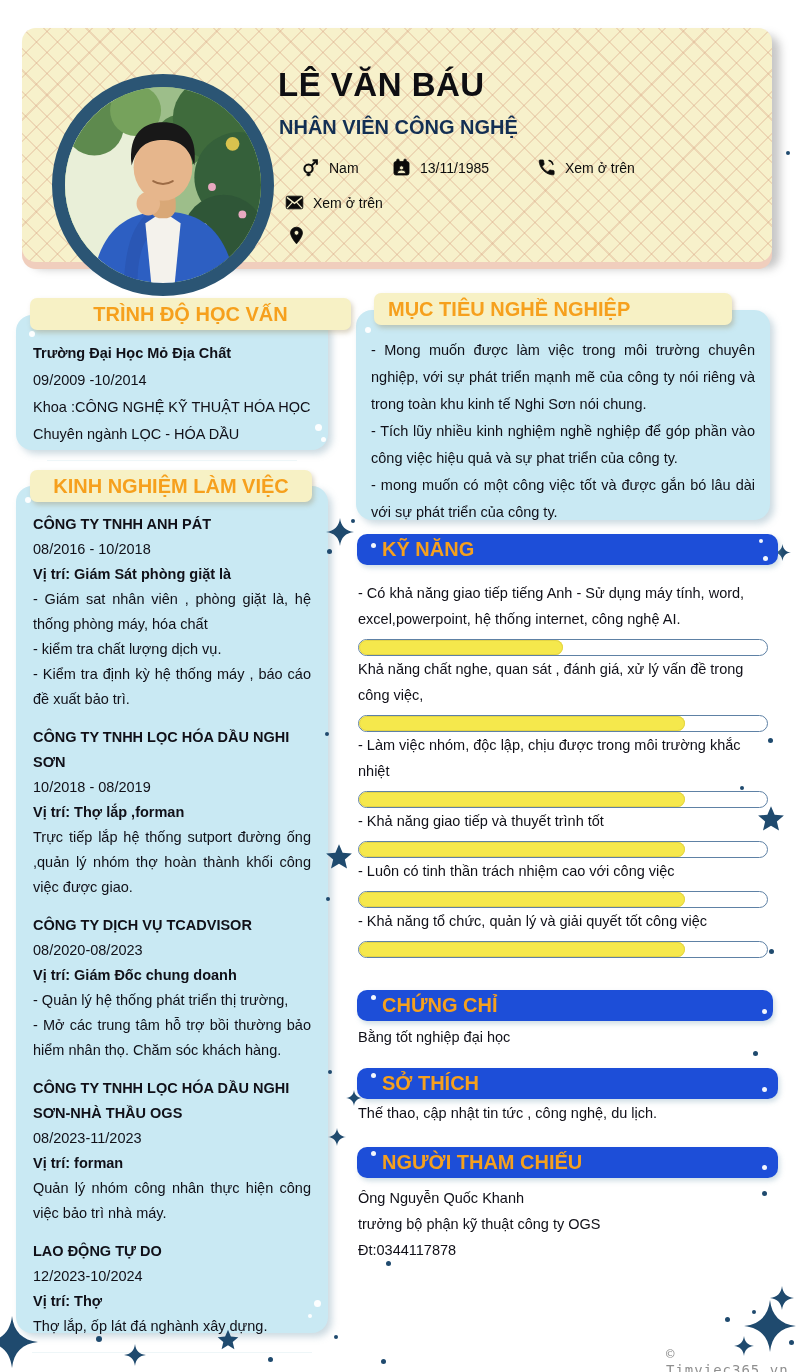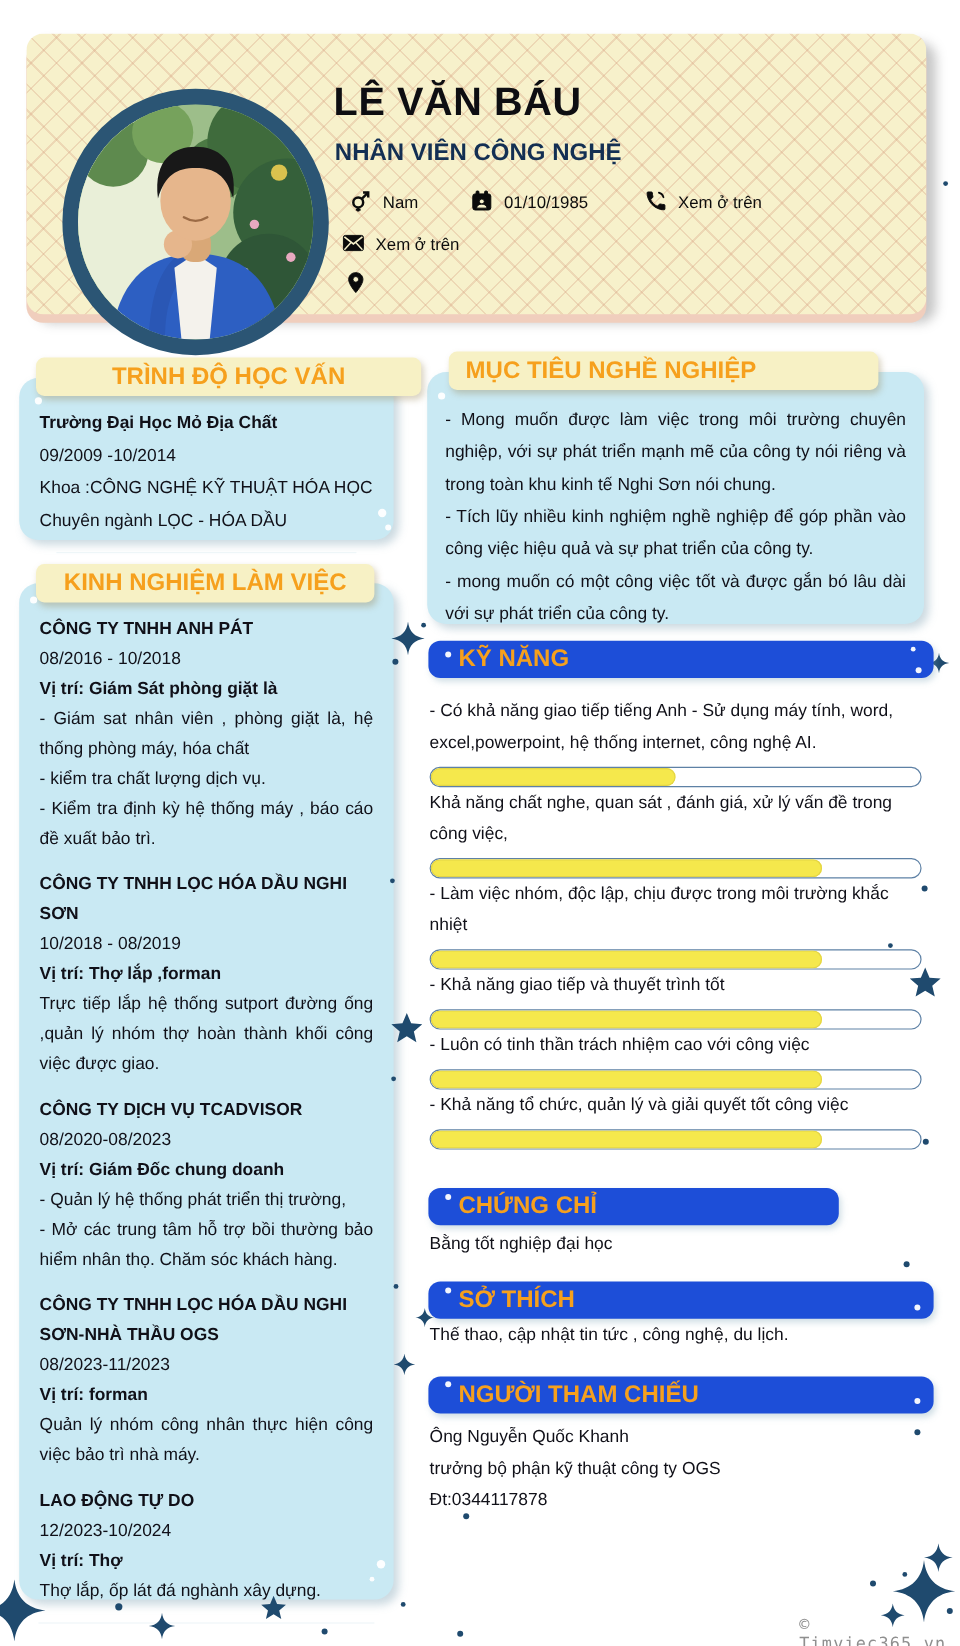--- a/index.html
+++ b/index.html
@@ -62,21 +62,21 @@
   .obj-pill{left:374px;top:293px;width:358px;}
   .obj-pill span{padding-left:14px;}
   .obj-body{position:relative;padding:27px 15px 0;font-size:14.5px;line-height:27px;}
   .obj-body p{margin:0;text-align:justify;}
   .skills-head{left:357px;top:534px;width:421px;}
   .skills-list{position:absolute;left:358px;top:580px;width:410px;}
   .skill{}
   .skill-label{margin:0 0 7px;font-size:14.5px;line-height:26px;color:#101018;}
   .bar{height:15px;border:1px solid #5E81A5;border-radius:999px;background:#ffffff;overflow:hidden;}
   .bar-fill{height:100%;background:#F5E84C;border-radius:999px;box-shadow:inset 0 0 0 1px #E4D545;}
-  .cert-head{left:357px;top:990px;width:342px;}
+  .cert-head{left:357px;top:990px;width:416px;}
   .cert-text{position:absolute;left:358px;top:1029px;margin:0;font-size:14.5px;}
   .hobby-head{left:357px;top:1068px;width:421px;}
   .hobby-text{position:absolute;left:358px;top:1105px;margin:0;font-size:14.5px;z-index:2;}
   .ref-head{left:357px;top:1147px;width:421px;}
   .ref-lines{position:absolute;left:358px;top:1185px;font-size:14.5px;line-height:26px;}
   .ref-lines p{margin:0;}
   
   .deco{position:absolute;z-index:2;pointer-events:none;}
   .deco svg{display:block;width:100%;height:100%;fill:#1F4A6E;}
   .ndot{position:absolute;background:#1F4A6E;border-radius:50%;z-index:2;}
@@ -125,21 +125,21 @@
         <ellipse cx="100" cy="82" rx="30" ry="34" fill="#E6B68C"></ellipse>
         <path d="M68 80 C64 46 82 36 100 36 C118 36 136 46 132 80 C126 60 116 54 100 54 C84 54 74 60 68 80 Z" fill="#181818"></path>
         <path d="M90 96 Q100 102 110 96" stroke="#9c6b45" stroke-width="2" fill="none" stroke-linecap="round"></path>
       </svg>
     </div>
 
     <h1 class="name">LÊ VĂN BÁU</h1>
     <h2 class="title">NHÂN VIÊN CÔNG NGHỆ</h2>
 
     <div class="contacts">
-      <div class="c-row" style="left:6px;top:0;">
+      <div class="c-row" style="left:16px;top:0;">
         <span class="c-ico">
           <svg viewBox="0 0 24 24" fill="none">
               <circle cx="9.5" cy="13.5" r="5.2" stroke-width="2.6" fill="none"></circle>
               <path d="M13.5 9.5 L20 3" stroke-width="2.6"></path>
               <path d="M14.6 3 H20 V8.4" stroke-width="2.6" fill="none"></path>
               <path d="M9.5 18.7 V23" stroke-width="2.4"></path>
               <path d="M7 21 H12" stroke-width="2.4"></path>
             </svg>
         </span>
         <span>Nam</span>
@@ -147,21 +147,21 @@
       <div class="c-row" style="left:107px;top:0;">
         <span class="c-ico">
           <svg viewBox="0 0 24 24" stroke="none">
               <rect x="2.5" y="4.5" width="19" height="17" rx="2.5"></rect>
               <rect x="6" y="1.5" width="3" height="5" rx="1"></rect>
               <rect x="15" y="1.5" width="3" height="5" rx="1"></rect>
               <circle cx="12" cy="12.5" r="2.6" fill="#F7F1CB"></circle>
               <path d="M6.5 19.5 C7 16.5 9 15.3 12 15.3 C15 15.3 17 16.5 17.5 19.5 Z" fill="#F7F1CB"></path>
             </svg>
         </span>
-        <span>01/10/1985</span>
+        <span>13/11/1985</span>
       </div>
       <div class="c-row" style="left:252px;top:0;">
         <span class="c-ico">
           <svg viewBox="0 0 24 24" stroke="none">
               <path d="M6.5 10.6c1.6 3 4 5.4 7 7l2.2-2.2c.3-.3.7-.4 1.1-.3 1.2.4 2.5.6 3.8.6.6 0 1 .5 1 1v3.6c0 .6-.4 1-1 1C11.3 21.3 2.8 12.8 2.8 3.5c0-.6.4-1 1-1h3.6c.5 0 1 .4 1 1 0 1.3.2 2.6.6 3.8.1.4 0 .8-.3 1.1L6.5 10.6z"></path>
               <path d="M15.2 3.2 C17.6 3.8 19.5 5.7 20.1 8.1" stroke="#0b0b0b" stroke-width="1.8" fill="none" stroke-linecap="round"></path>
               <path d="M16.2 0.6 C19.8 1.5 22.5 4.2 23.4 7.8" stroke="#0b0b0b" stroke-width="1.8" fill="none" stroke-linecap="round" opacity="0"></path>
             </svg>
         </span>
         <span>Xem ở trên</span>

